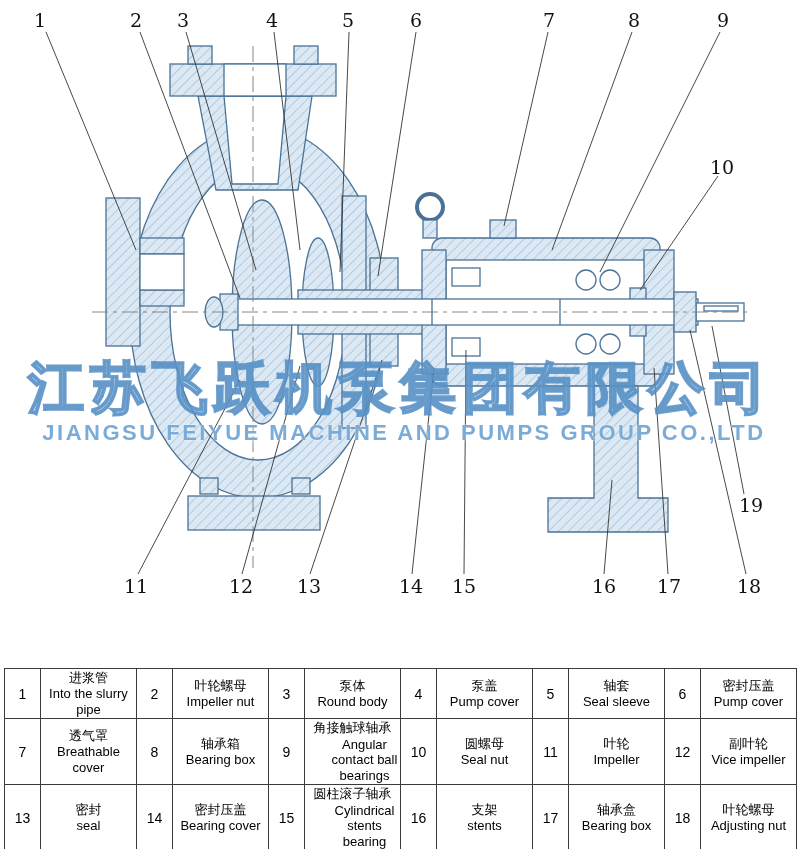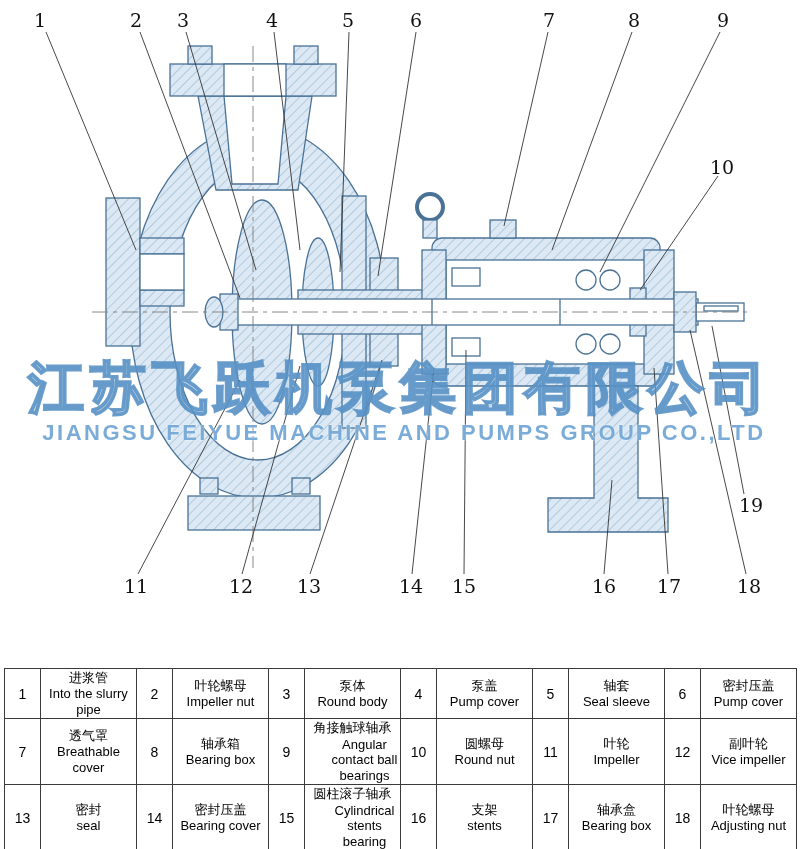--- a/index.html
+++ b/index.html
@@ -236,21 +236,21 @@
             <div class="en">Bearing box</div>
           </td>
         <td class="num">9</td>
         <td class="name">
             <div class="cn">角接触球轴承</div>
             <div class="en small">Angular contact ball bearings</div>
           </td>
         <td class="num">10</td>
         <td class="name">
             <div class="cn">圆螺母</div>
-            <div class="en">Round nut</div>
+            <div class="en">Seal nut</div>
           </td>
         <td class="num">11</td>
         <td class="name">
             <div class="cn">叶轮</div>
             <div class="en">Impeller</div>
           </td>
         <td class="num">12</td>
         <td class="name">
             <div class="cn">副叶轮</div>
             <div class="en">Vice impeller</div>

